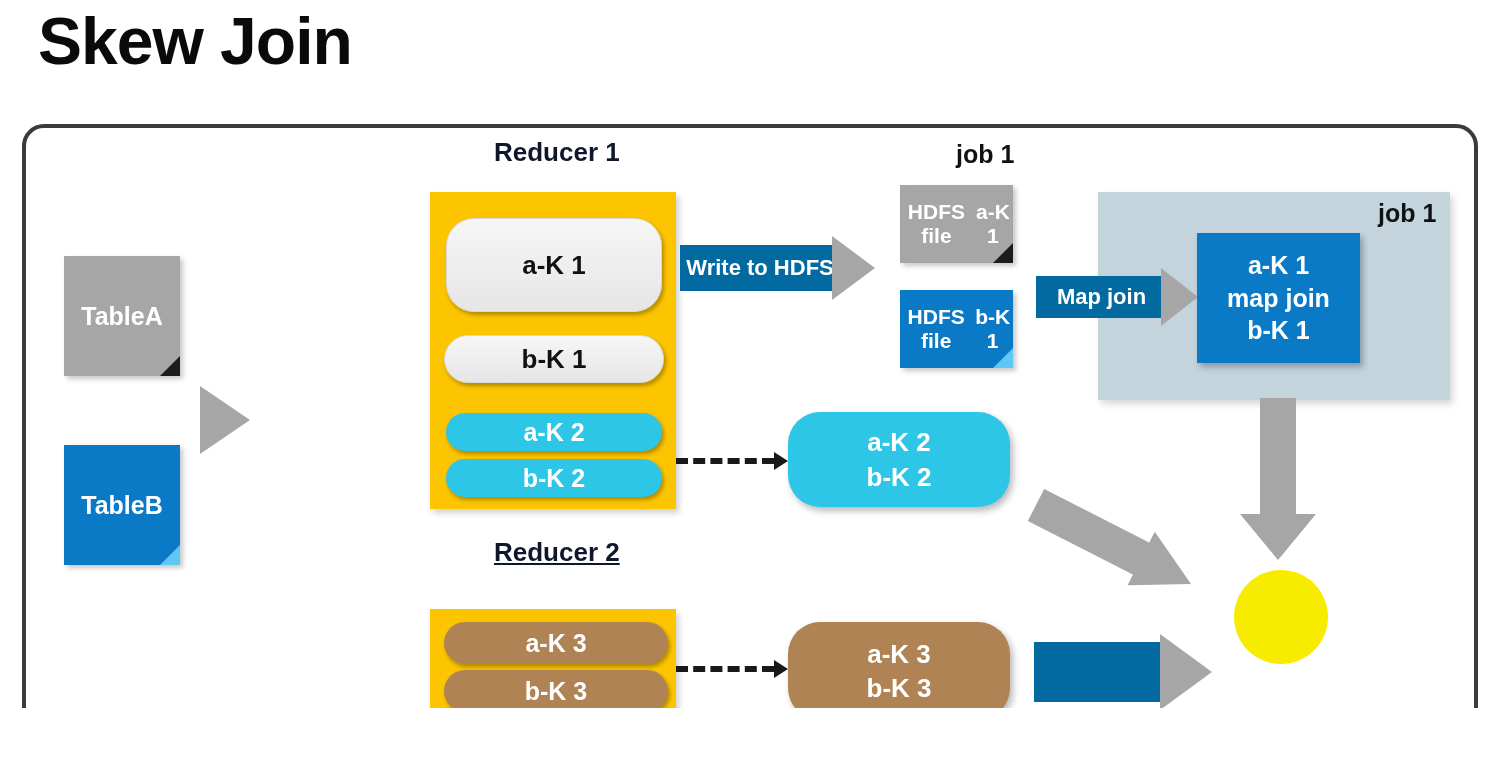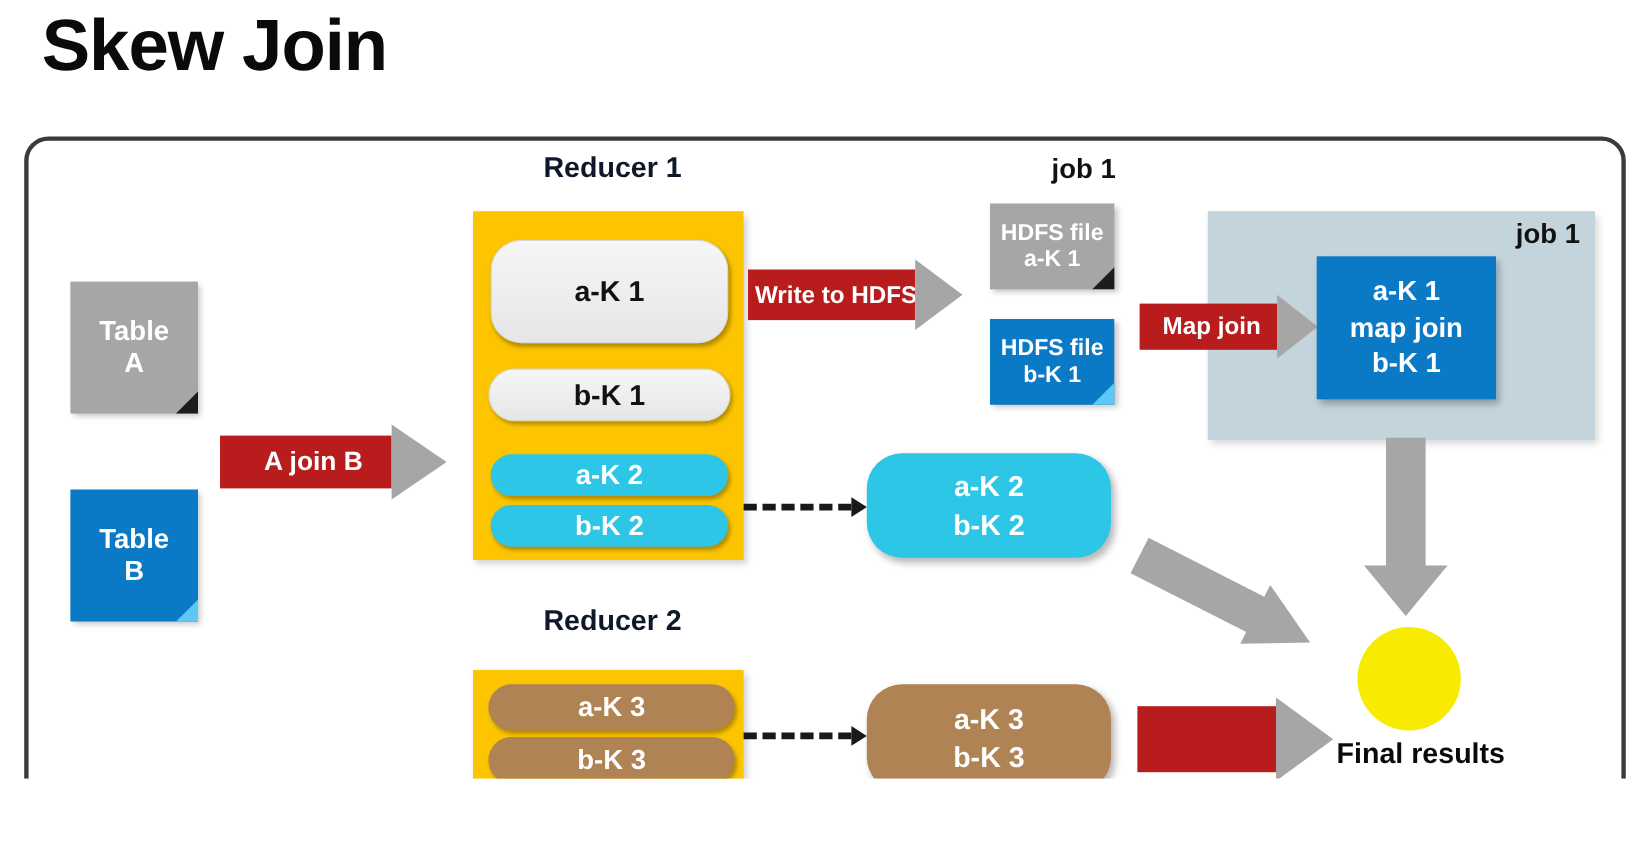--- a/index.html
+++ b/index.html
@@ -76,21 +76,20 @@
   .wm-text span { display: block; }
 
   
   .doc {
     position: absolute;
     box-sizing: border-box;
     color: #ffffff;
     font-weight: bold;
     text-align: center;
     display: flex;
-    flex-direction: column;
     align-items: center;
     justify-content: center;
     line-height: 1.16;
     box-shadow: 3px 3px 5px rgba(0,0,0,0.22);
   }
   .doc .fold {
     position: absolute;
     right: 0;
     bottom: 0;
     width: 0;
@@ -188,21 +187,21 @@
     box-shadow: 3px 4px 6px rgba(0,0,0,0.28);
   }
 
   
   .block-arrow {
     position: absolute;
     display: flex;
     align-items: center;
   }
   .block-arrow .shaft {
-    background: #b91c1c;
+    background: #0369a1;
     height: 100%;
     display: flex;
     align-items: center;
     justify-content: center;
     box-sizing: border-box;
   }
   .block-arrow .head {
     width: 0;
     height: 0;
     border-left-style: solid;
@@ -286,23 +285,20 @@
     <span class="fold"></span>
   </div>
 
   <div class="doc doc-blue" style="left:64px; top:445px; width:116px; height:120px; font-size:25px;">
     <div>Table</div>
     <div>B</div>
     <span class="fold"></span>
   </div>
 
   <div class="block-arrow" style="left:200px; top:396px; width:206px; height:48px;">
-    <div class="shaft" style="width:156px; padding-left:14px;">
-      <span class="arrow-label" style="font-size:24px;">A join B</span>
-    </div>
     <div class="head" style="border-left-width:50px; border-top-width:34px; border-bottom-width:34px;"></div>
   </div>
 
   <div class="reducer-label" style="left:494px; top:137px;">Reducer 1</div>
 
   <div class="reducer-box" style="left:430px; top:192px; width:246px; height:317px;"></div>
 
   <div class="pill pill-white" style="left:446px; top:218px; width:216px; height:94px; border-radius:28px; font-size:26px;">
     <span>a-K 1</span>
   </div>
@@ -370,21 +366,21 @@
   <div class="result-box result-cyan" style="left:788px; top:412px; width:222px; height:95px; border-radius:32px; font-size:26px;">
     <div>a-K 2</div>
     <div>b-K 2</div>
   </div>
 
   <div style="position:absolute; left:1036px; top:475px; width:175px; height:60px; transform:rotate(27deg); transform-origin:0 50%;">
     <div style="position:absolute; left:0; top:12px; width:120px; height:36px; background:#a6a6a6;"></div>
     <div style="position:absolute; left:118px; top:0; width:0; height:0; border-left:56px solid #a6a6a6; border-top:30px solid transparent; border-bottom:30px solid transparent;"></div>
   </div>
 
-  <div class="reducer-label" style="left:494px; top:549px;">Reducer 2</div>
+  <div class="reducer-label" style="left:494px; top:537px;text-decoration:underline;">Reducer 2</div>
 
   <div class="reducer-box" style="left:430px; top:609px; width:246px; height:117px;"></div>
 
   <div class="pill pill-brown" style="left:444px; top:622px; width:224px; height:42px; border-radius:21px; font-size:25px;">
     <span>a-K 3</span>
   </div>
 
   <div class="pill pill-brown" style="left:444px; top:670px; width:224px; height:42px; border-radius:21px; font-size:25px;">
     <span>b-K 3</span>
   </div>
@@ -399,15 +395,14 @@
     <div>b-K 3</div>
   </div>
 
   <div class="block-arrow" style="left:1034px; top:642px; width:178px; height:60px;">
     <div class="shaft" style="width:126px;"></div>
     <div class="head" style="border-left-width:52px; border-top-width:38px; border-bottom-width:38px;"></div>
   </div>
 
   <div class="final-circle" style="left:1234px; top:570px; width:94px; height:94px;"></div>
 
-  <div class="final-label" style="left:1215px; top:670px;">Final results</div>
 
 </div>
 
 </body></html>

